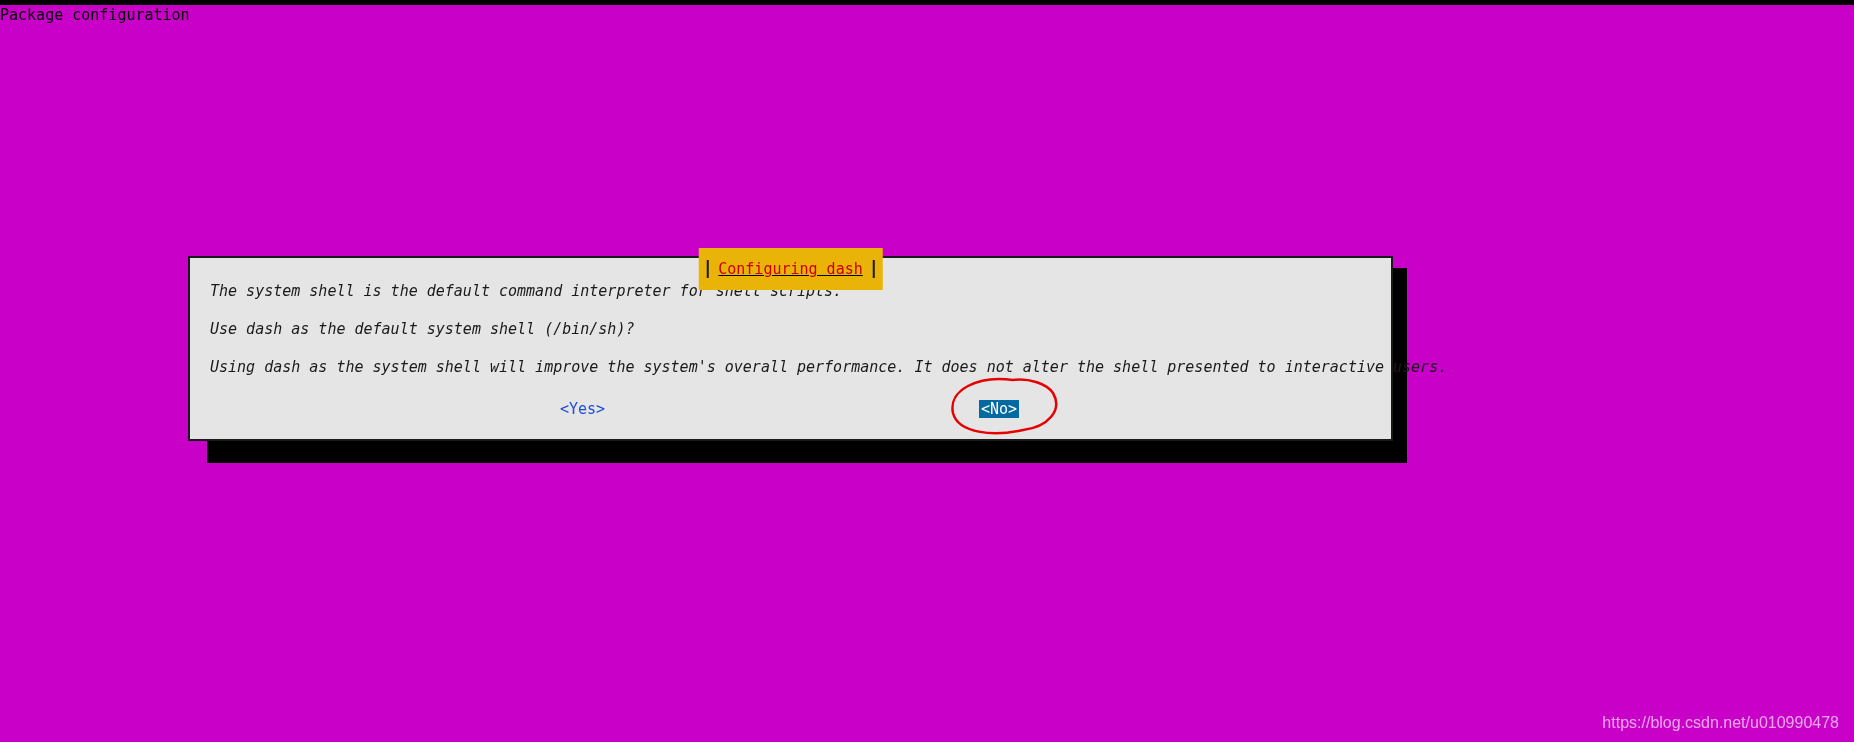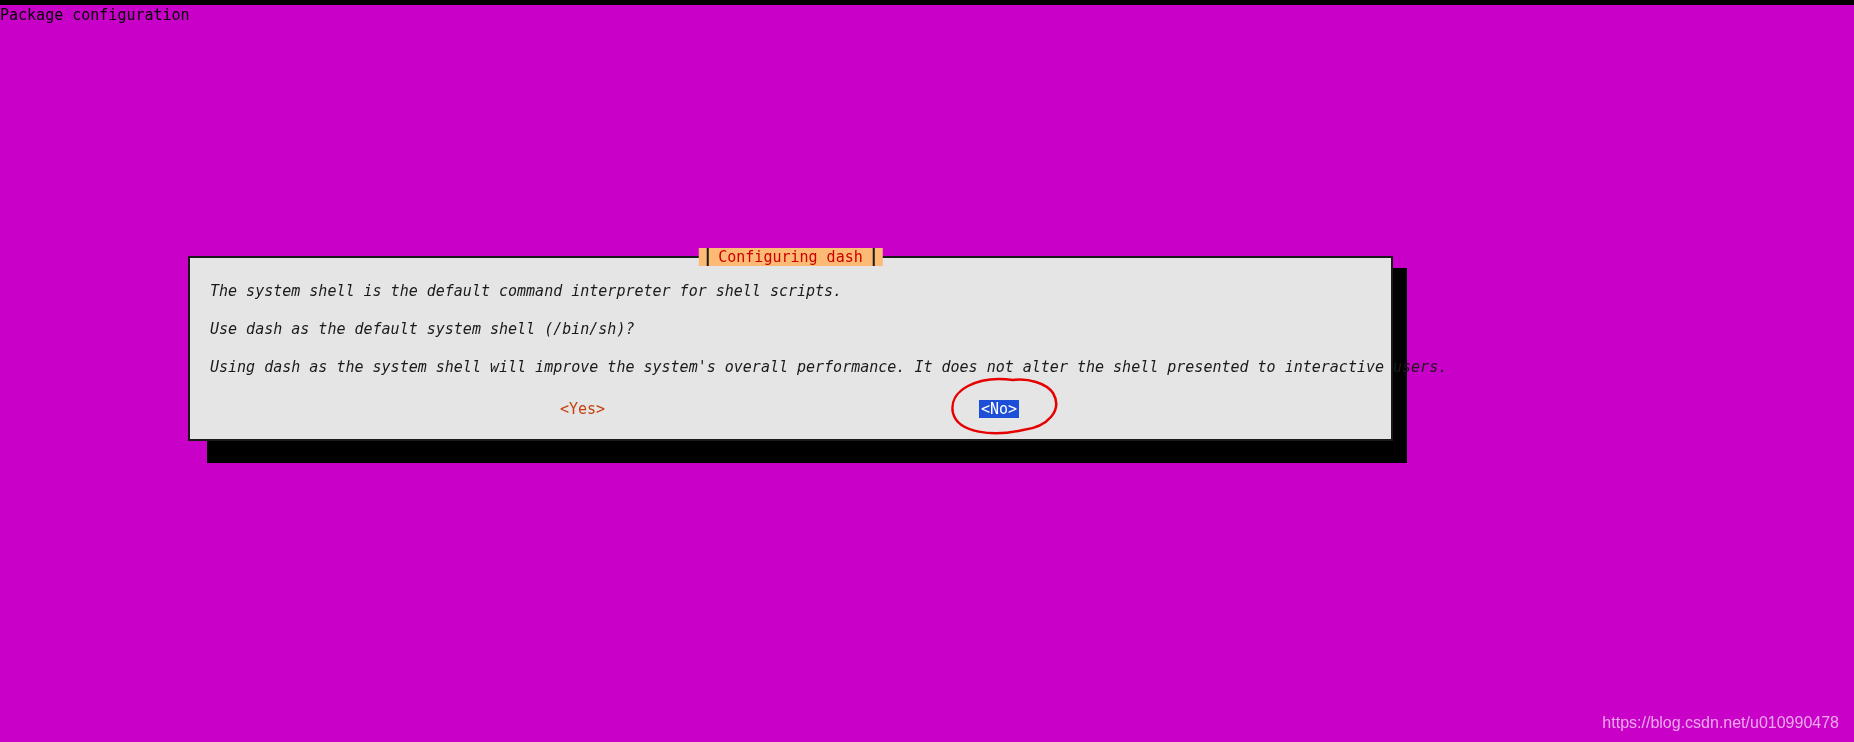--- a/index.html
+++ b/index.html
@@ -51,22 +51,23 @@
       height: 185px;
       background-color: #e5e5e5;
       border: 2px solid #1a1a1a;
     }
     
     .dialog-title-wrap {
       position: absolute;
       top: -10px;
       left: 50%;
       transform: translateX(-50%);
-      background-color: #fdba74;
-      padding: 0 8px;
+      background-color: #eab308;
+      padding: 12px 8px;
+      text-decoration: underline;
     }
     
     .dialog-title-border {
       border-left: 2px solid #1a1a1a;
       border-right: 2px solid #1a1a1a;
       padding: 0 10px;
       color: #cc0000;
     }
     
     .dialog-content {
@@ -77,29 +78,29 @@
     
     .dialog-paragraph {
       margin-bottom: 20px;
       white-space: nowrap;
     }
     
     .btn-yes {
       position: absolute;
       left: 370px;
       top: 142px;
-      color: #c2410c;
+      color: #1d4ed8;
       cursor: pointer;
     }
     
     .btn-no {
       position: absolute;
       left: 789px;
       top: 142px;
-      background-color: #1d4ed8;
+      background-color: #0369a1;
       color: #ffffff;
       cursor: pointer;
       padding: 0 2px;
     }
     
     .annotation-circle {
       position: absolute;
       top: 375px;
       left: 938px;
       pointer-events: none;

